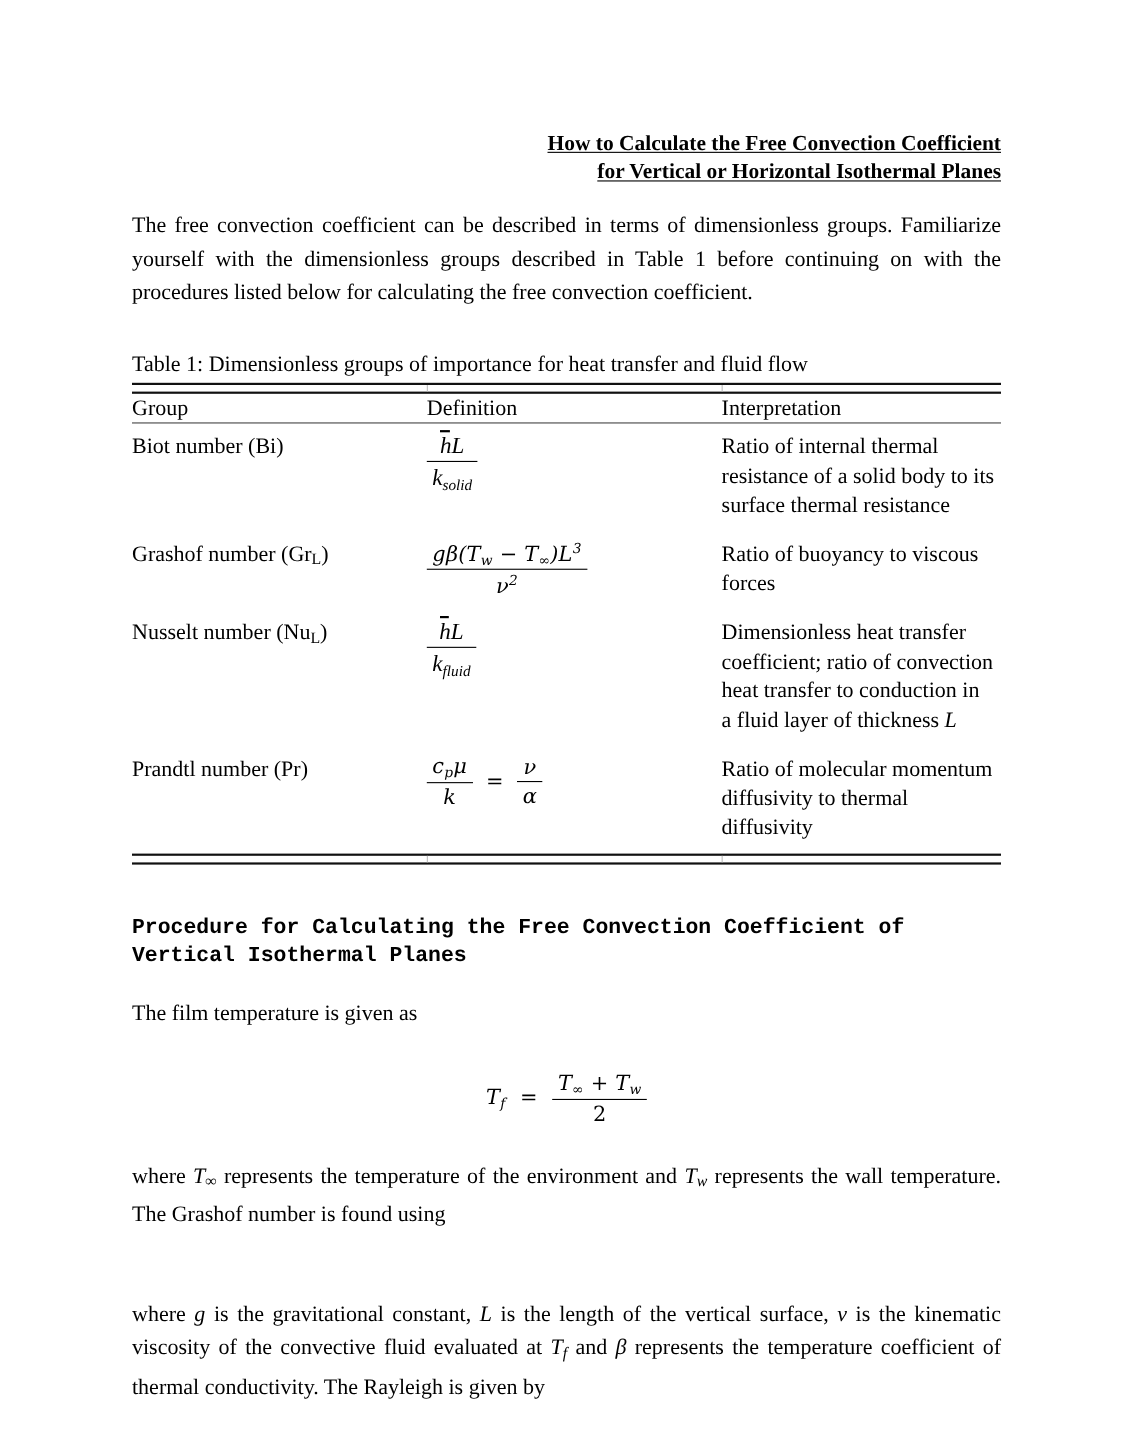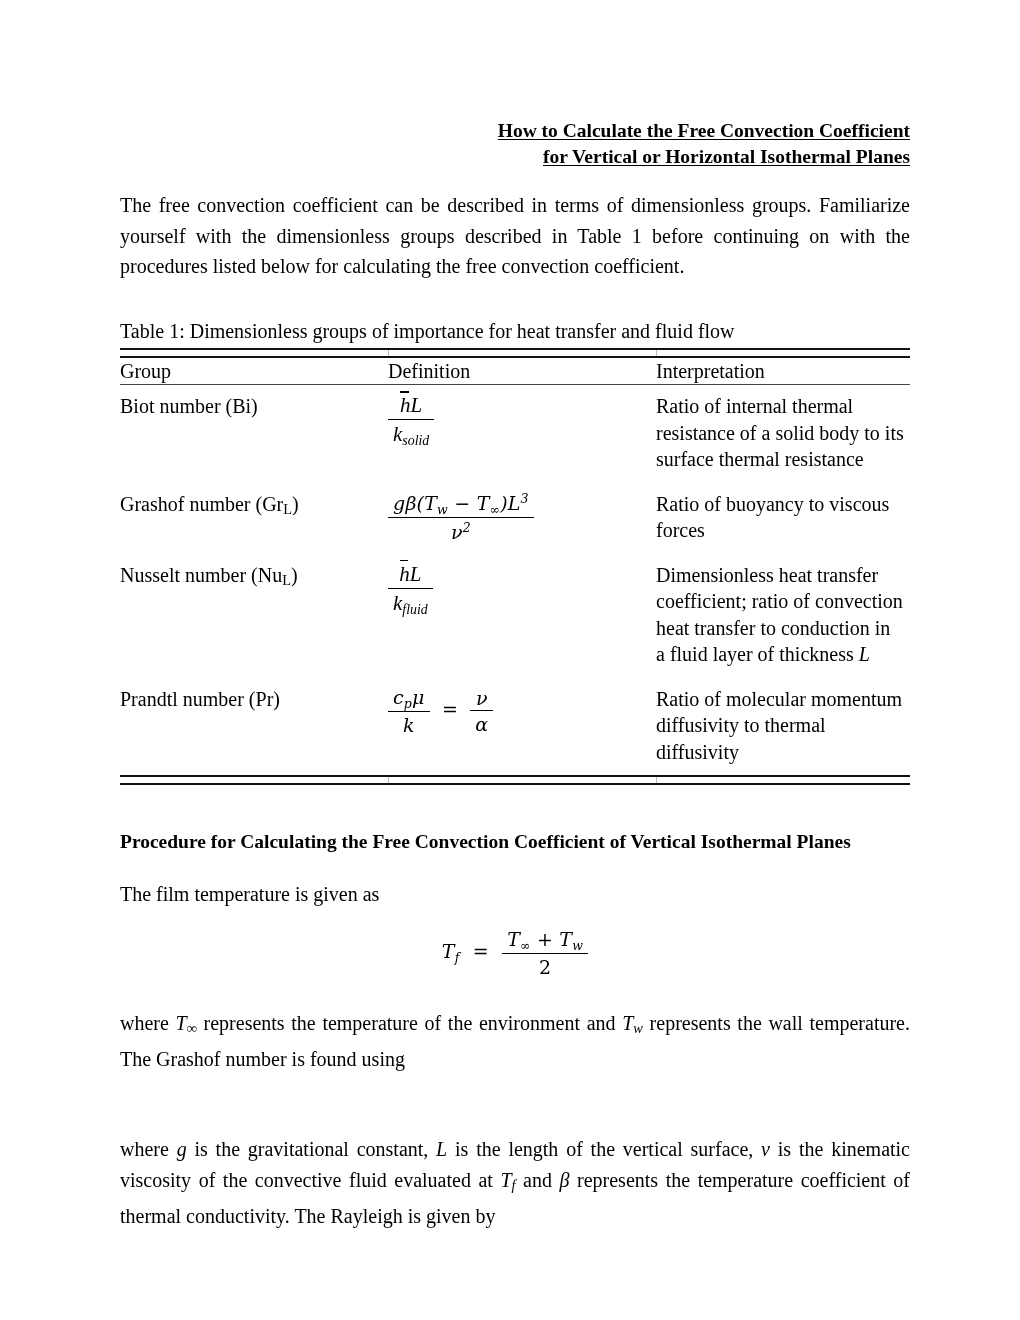--- a/index.html
+++ b/index.html
@@ -159,33 +159,35 @@
     font-style: italic;
     font-size: 19px;
     display: inline-block;
     letter-spacing: 0.2px;
   }
   .eq-modern .upr { font-style: normal; }
 
   .eq-center {
     text-align: center;
     width: 790px;
+    margin-top: 20px;
   }
 
   
   .def-cell { text-align: center; }
   .def-pad-a { padding-top: 12px; }
   .def-pad-b { padding-top: 6px; }
 
   
   .sec-head {
     font-weight: bold;
     font-size: 19.5px;
     line-height: 26px;
     margin-top: 44px;
+    font-family: Liberation Mono, monospace;
   }
 
   .blk-gap-a { height: 24px; }
   .blk-gap-b { height: 18px; }
   .blk-gap-c { height: 30px; }
 </style>
 </head>
 <body>
 
 <div class="page">

